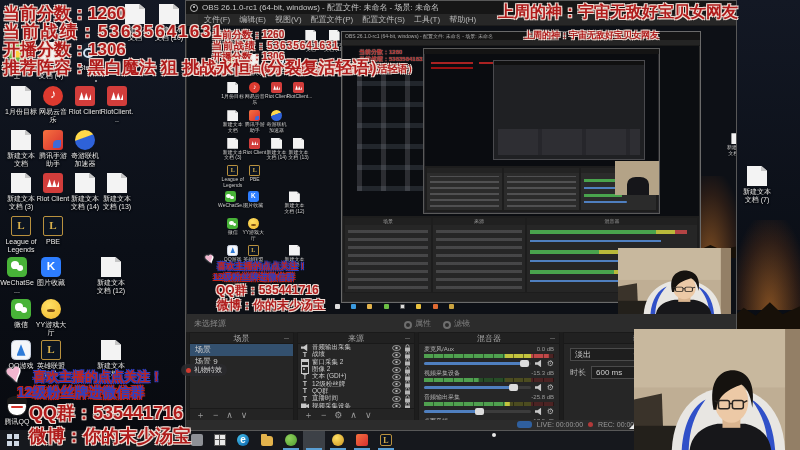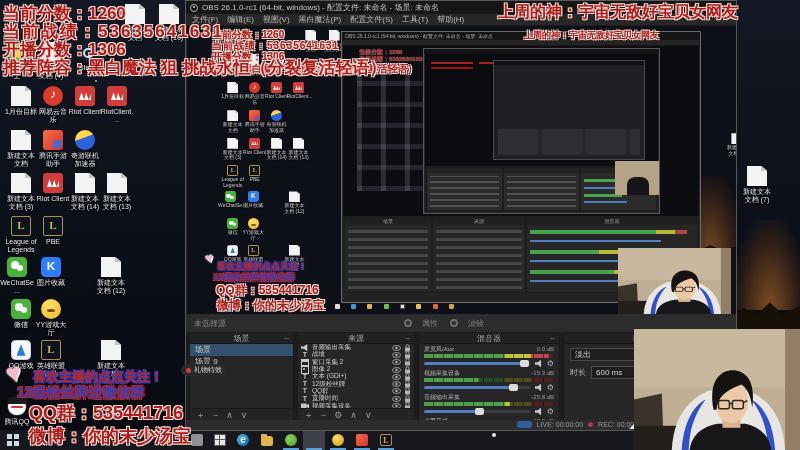--- a/index.html
+++ b/index.html
@@ -73,21 +73,21 @@
   .tb-g.tgame { border-radius:2px; background:linear-gradient(135deg,#f6713f,#d52f2f); }
   .tb-g.lol { border-radius:2px; background:#0c1420; border:1px solid #b9913e; }
   .tb-g.lol::after { content:"L"; position:absolute; inset:0; color:#d8b04c; font:bold 8px/11px "Liberation Serif",serif; text-align:center; }
   
   .obs { position:absolute; left:185px; top:0; width:552px; height:431px; z-index:10; background:#2c2c2c; border:1px solid #585858; }
   .obs-tbar { position:absolute; left:0; top:0; right:0; height:13px; background:#161616; display:flex; align-items:center; padding:0 4px; gap:4px; }
   .obs-logo { width:8px; height:8px; border-radius:50%; background:#0d0d0d; border:1px solid #bbb; position:relative; flex:0 0 auto; }
   .obs-logo::after { content:""; position:absolute; left:2px; top:1px; width:2px; height:2px; background:#ddd; border-radius:50%; }
   .obs-title { font-size:8px; color:#c9c9c9; white-space:nowrap; overflow:hidden; }
   .obs-ctrls { margin-left:auto; display:flex; gap:7px; font-size:8px; color:#9a9a9a; }
-  .obs-menu { position:absolute; left:0; top:13px; right:0; height:12px; background:#272727; border-bottom:1px solid #1c1c1c; display:flex; align-items:center; padding:0 6px; gap:9px; }
+  .obs-menu { position:absolute; left:12px; top:13px; right:0; height:12px; background:#272727; border-bottom:1px solid #1c1c1c; display:flex; align-items:center; padding:0 6px; gap:9px; }
   .menu-it { font-size:8px; color:#b9b9b9; white-space:nowrap; }
   
   .pv { position:absolute; left:1px; top:25px; width:549px; height:288px; background:#0d1016; overflow:hidden; }
   .pv-glow { position:absolute; left:492px; top:150px; width:57px; height:80px;
     background:radial-gradient(ellipse at 55% 100%, rgba(224,130,44,.5), rgba(130,65,22,.25) 55%, transparent 78%); }
   .pv-mtn { position:absolute; left:492px; top:216px; width:57px; height:16px; background:#171008;
     clip-path:polygon(0 55%,16% 32%,34% 52%,55% 18%,74% 48%,100% 28%,100% 100%,0 100%); }
   .mini-ic { position:absolute; left:calc(var(--x)*0.685px + 31px); top:calc(var(--y)*0.64px + 1px); width:24px; text-align:center; }
   .mini-ic .gl { width:11px; height:11px; font-size:7px; }
   .mini-ic .lbl { display:block; margin-top:1px; font-size:5px; line-height:1.1; color:#cfcfcf; text-shadow:0 1px 1px #000; }
@@ -137,21 +137,21 @@
     background:linear-gradient(#2f5f9e,#2f5f9e) 0 0/10px 3px no-repeat, repeating-linear-gradient(90deg, #8a8a8a 12px, #8a8a8a 26px, transparent 26px 30px); }
   .pv-tb { position:absolute; left:130px; top:277px; width:180px; height:8px; overflow:hidden; }
   .tb-mini { position:absolute; left:calc((var(--x) - 183)*0.69px); top:1px; width:5px; height:5px; border-radius:1px; background:#888; }
   .tb-mini.edge{background:#3a9ae0}.tb-mini.folder{background:#e3b34c}.tb-mini.s360{background:#6cbf44}
   .tb-mini.obs{background:#dcdcdc}.tb-mini.gold{background:#e9c13f}.tb-mini.tgame{background:#e06a32}
   .tb-mini.lol{background:#c9a23f}.tb-mini.squares{background:#ddd}.tb-mini.trayapp{background:#9a9a9a}
   
   .obs-toolrow { position:absolute; left:0; top:313px; right:0; height:18px; background:#2c2c2c; display:flex; align-items:center; padding:0 8px; }
   .no-src { font-size:8px; color:#8e8e8e; }
   .toolrow-btns { position:absolute; left:218px; display:flex; gap:12px; }
-  .tool-btn { display:flex; align-items:center; gap:10px; font-size:8px; color:#7e7e7e; }
+  .tool-btn { display:flex; align-items:flex-end; gap:3px; font-size:8px; color:#7e7e7e; }
   .tool-btn .tgl { width:8px; height:8px; border-radius:50%; background:#6e6e6e; position:relative; }
   .tool-btn .tgl::after { content:""; position:absolute; inset:2px; border-radius:50%; background:#2c2c2c; }
   
   .docks { position:absolute; left:0; top:331px; right:0; height:90px; background:#1d1d1d; }
   .dock { position:absolute; top:0; height:90px; background:#262626; border:1px solid #1a1a1a; }
   .dock-h { height:11px; line-height:11px; text-align:center; font-size:8px; color:#a8a8a8; background:#212121; border-bottom:1px solid #191919; position:relative; }
   .dock-h::after { content:""; position:absolute; right:4px; top:3px; width:5px; height:5px; background:#555; clip-path:polygon(0 40%,100% 40%,100% 60%,0 60%); }
   .dock-foot { position:absolute; left:0; right:0; bottom:0; height:13px; background:#242424; border-top:1px solid #1a1a1a; display:flex; align-items:center; gap:8px; padding:0 6px; font-size:9px; color:#9a9a9a; }
   .scene-row { height:12px; line-height:12px; font-size:8px; color:#cfcfcf; padding:0 5px; }
   .scene-row.selected { background:#33506e; }
@@ -423,21 +423,21 @@
     </div>
 
     <div class="obs-menu">
 
         <span class="menu-it">文件(F)</span>
 
         <span class="menu-it">编辑(E)</span>
 
         <span class="menu-it">视图(V)</span>
 
-        <span class="menu-it">黑白魔法(P)</span>
+        <span class="menu-it">配置文件(P)</span>
 
         <span class="menu-it">配置文件(S)</span>
 
         <span class="menu-it">工具(T)</span>
 
         <span class="menu-it">帮助(H)</span>
       </div>
 
     <div class="pv">
       <div class="pv-glow"></div>

